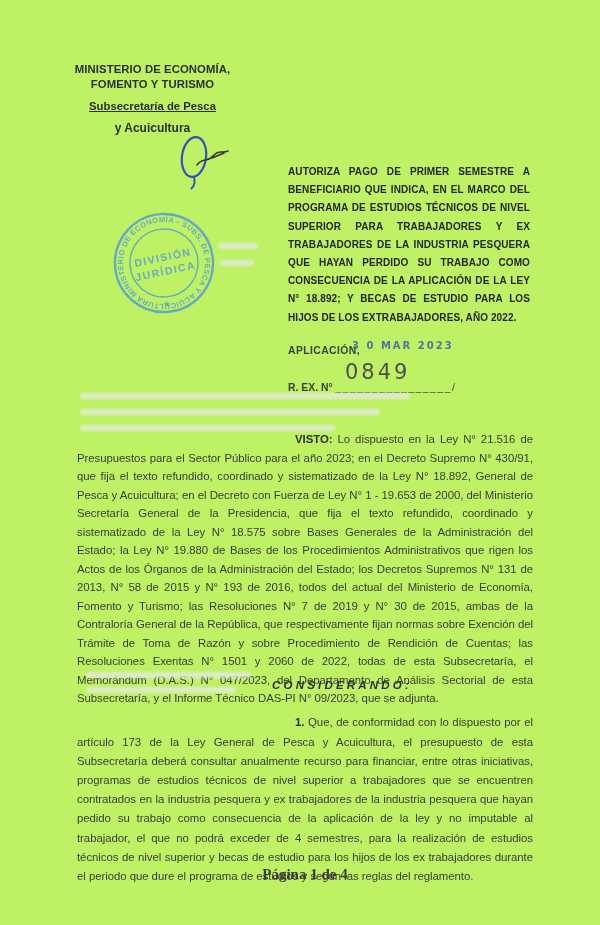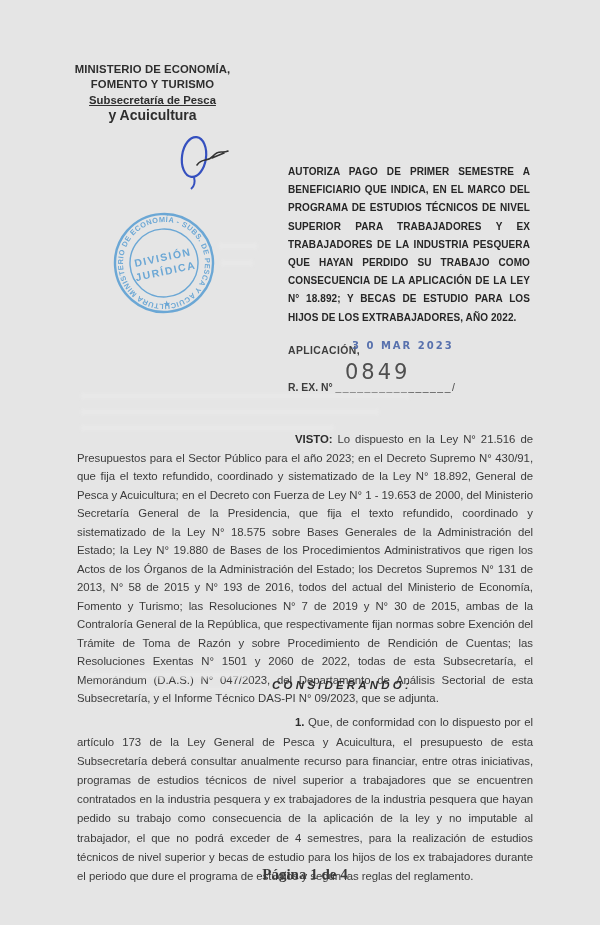--- a/index.html
+++ b/index.html
@@ -1,25 +1,25 @@
 <!DOCTYPE html>
 <html><head>
 <meta charset="utf-8">
 <style>
   html,body{margin:0;padding:0;background:#ffffff;}
   .page{
-    position:relative;width:600px;height:925px;background:#e5e5e5;overflow:hidden;
+    position:relative;width:600px;height:925px;background:#bef264;overflow:hidden;
     font-family:"Liberation Sans",sans-serif;color:#3a3a3a;
   }
   
   .ministry{position:absolute;left:55px;top:62px;width:195px;text-align:center;
     font-weight:bold;color:#2e2e2e;line-height:15px;}
   .ministry .l1,.ministry .l2{font-size:11.3px;letter-spacing:.1px;}
-  .ministry .l3{font-size:11.3px;text-decoration:underline;margin-top:1px;}
-  .ministry .l4{font-size:14px;margin-top:0;}
+  .ministry .l3{font-size:11.3px;text-decoration:underline;margin-top:7px;}
+  .ministry .l4{font-size:12px;margin-top:7px;}
   
   .routing{position:absolute;left:88px;top:137px;border-collapse:collapse;}
   .routing td{border:1px solid #5c5c5c;width:33px;height:14px;text-align:center;
     font-size:8.6px;color:#3c3c3c;font-weight:bold;padding:0;}
   .routing tr.blank td{height:13px;}
   .mark-oval{position:absolute;left:172px;top:133px;pointer-events:none;}
   .mark-scribble{position:absolute;left:194px;top:148px;pointer-events:none;}
   
   .title-block{position:absolute;left:288px;top:163px;width:242px;
     font-size:10px;font-weight:bold;color:#262626;text-align:justify;

